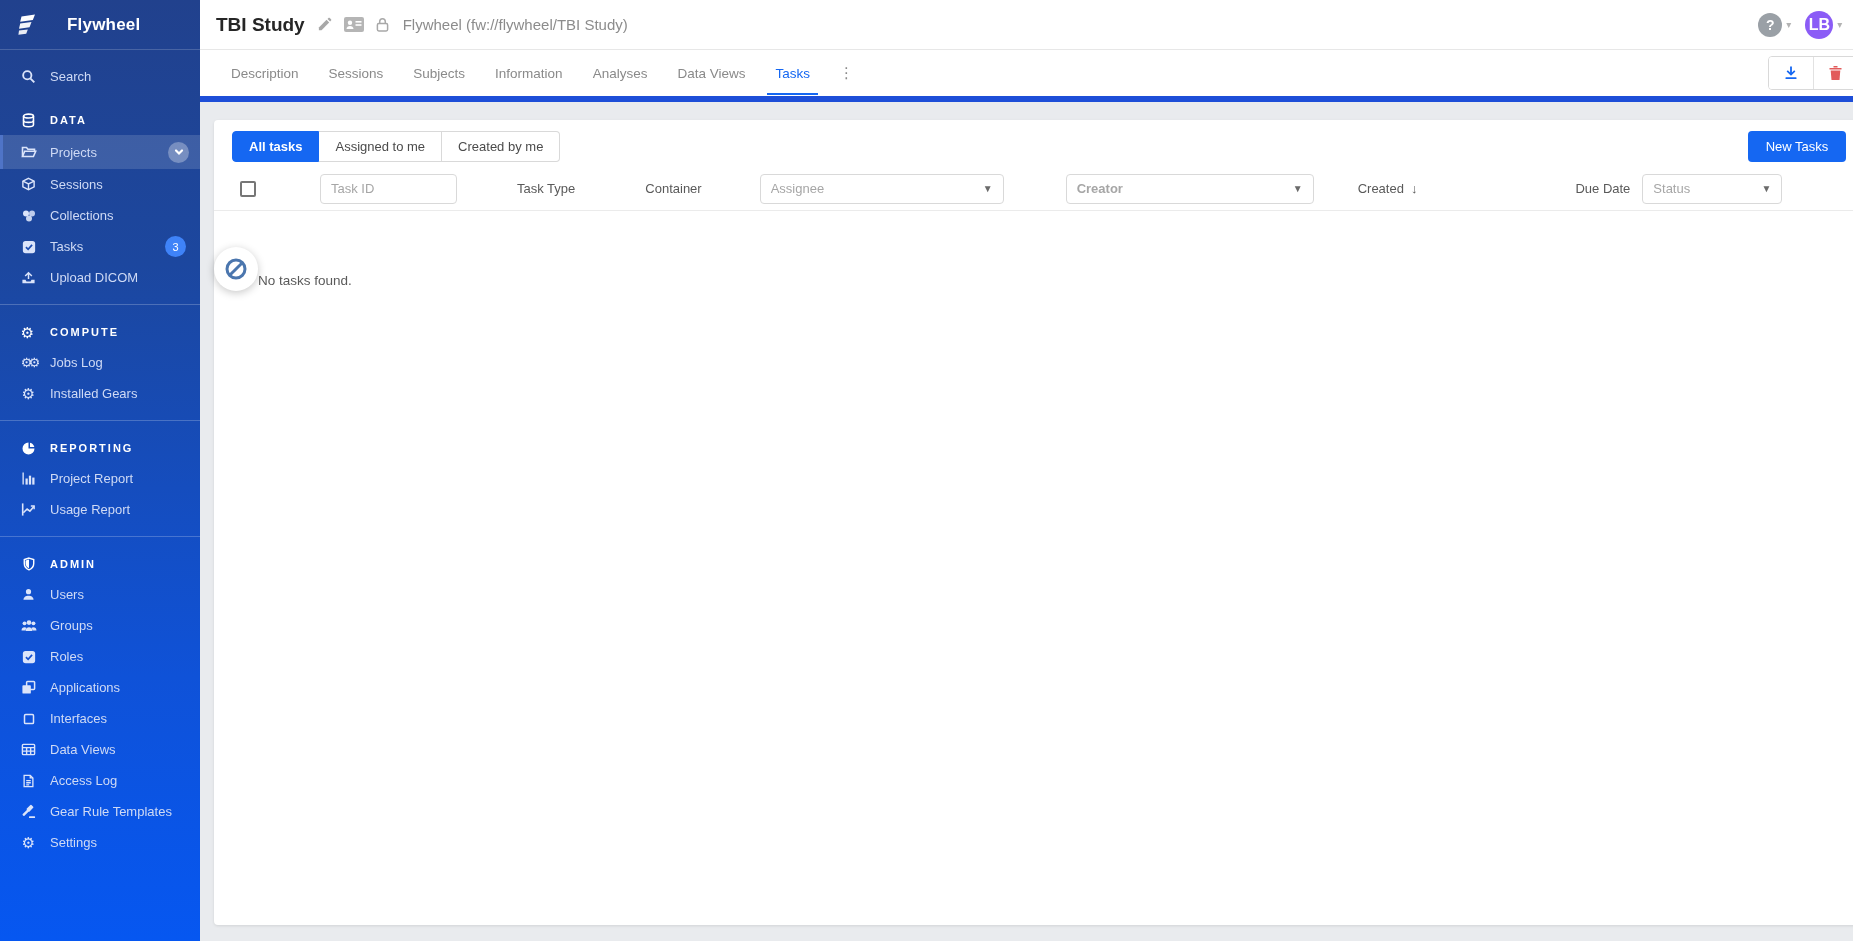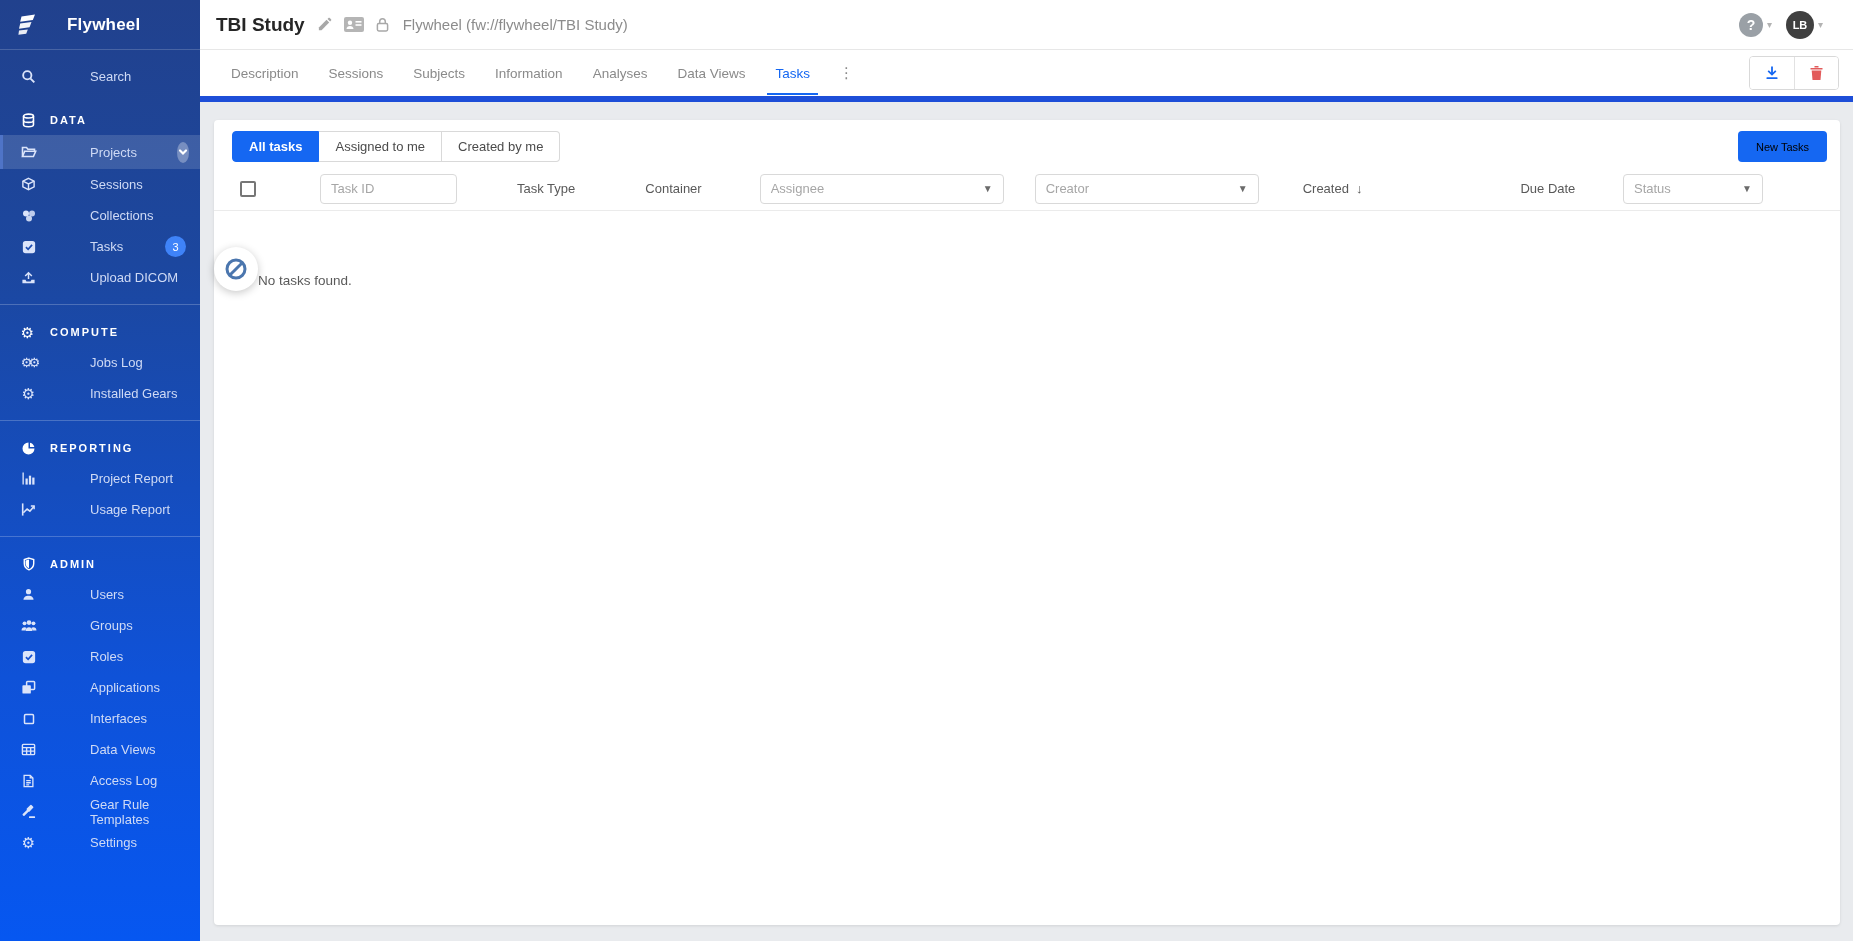--- a/index.html
+++ b/index.html
@@ -9,21 +9,21 @@
 
   
   .sidebar { width:200px; height:941px; flex:0 0 200px;
     background:linear-gradient(180deg,#21418d 0%,#1c479f 28%,#0f52d8 72%,#0657f1 100%);
     color:#cfdaf5; overflow:hidden; }
   .logo-row { display:flex; align-items:center; height:50px; padding-left:18px;
     border-bottom:1px solid rgba(255,255,255,.18);gap:20px; }
   .logo-mark { width:20px; height:22px; margin-right:9px; }
   .logo-text { color:#fff; font-size:17px; font-weight:bold; letter-spacing:.2px; }
   .nav-item { display:flex; align-items:center; height:31px; padding-left:20px;
-    font-size:13px; cursor:pointer; position:relative; color:#cfdaf5;gap:40px; }
+    font-size:13px; cursor:pointer; position:relative; color:#cfdaf5; }
   .nav-item .ic { width:17px; height:17px; margin-right:13px; display:flex;
     align-items:center; justify-content:center; color:#dbe4fa; flex:0 0 17px; }
   .nav-item.standalone { margin-top:9px; height:34px; }
   .nav-item.active { background:rgba(255,255,255,.14); height:34px; }
   .nav-item.active::before { content:""; position:absolute; left:0; top:0; bottom:0;
     width:3px; background:#4f74c7; }
   .section-title { display:flex; align-items:center; padding-left:20px; height:30px;
     margin-top:12px; color:#fff; font-size:11px; font-weight:bold; letter-spacing:2px; }
   .section-title .ic { width:17px; height:17px; margin-right:13px; display:flex;
     align-items:center; justify-content:center; color:#fff; }
@@ -42,22 +42,22 @@
   .topbar { height:50px; background:#fff; border-bottom:1px solid #e7e7e7;
     display:flex; align-items:center; padding:0 16px; }
   .page-title { font-size:19px; font-weight:bold; color:#262626; }
   .title-ic { color:#a8a8a8; margin-left:12px; display:flex; align-items:center; }
   .proj-path { margin-left:14px; font-size:15px; color:#8c8c8c; }
   .topbar-right { margin-left:auto; display:flex; align-items:center; }
   .help-circle { width:24px; height:24px; border-radius:50%; background:#9aa0a6;
     color:#fff; font-size:14px; font-weight:bold; display:flex; align-items:center;
     justify-content:center; }
   .caret { color:#b3b3b3; font-size:10px; margin:0 14px 0 4px; }
-  .avatar { width:28px; height:28px; border-radius:50%; background:#404040; color:#fff;
-    font-size:11px; font-weight:bold; display:flex; align-items:center; justify-content:center; }
+  .avatar { width:28px; height:28px; border-radius:50%; background:#8b5cf6; color:#fff;
+    font-size:16px; font-weight:bold; display:flex; align-items:center; justify-content:center; }
 
   .tabbar { height:52px; background:#fff; border-bottom:6px solid #1d4ed8;
     display:flex; align-items:center; padding:0 14px 0 16px; }
   .tab { position:relative; margin:0 15px; font-size:13.5px; color:#8a8a8a;
     height:52px; display:flex; align-items:center; cursor:pointer; }
   .tab.active { color:#1567f2; }
   .tab.active::after { content:""; position:absolute; left:-8px; right:-8px;
     bottom:4px; height:2.5px; background:#1567f2; }
   .kebab { margin:0 14px; color:#8a8a8a; font-size:15px; cursor:pointer; }
   .action-group { margin-left:auto; display:flex; border:1px solid #d9d9d9;
@@ -71,39 +71,39 @@
     box-shadow:0 1px 3px rgba(0,0,0,.1); position:relative; }
   .card-toolbar { display:flex; align-items:center; padding:11px 13px 0 18px; }
   .seg { display:flex; }
   .seg-btn { height:31px; padding:0 16px; font-size:13px; display:flex;
     align-items:center; background:#fff; border:1px solid #d9d9d9; color:#4b4b4b;
     cursor:pointer; border-left-width:0; }
   .seg-btn:first-child { border-left-width:1px; border-radius:4px 0 0 4px; }
   .seg-btn:last-child { border-radius:0 4px 4px 0; }
   .seg-btn.active { background:#1567f2; border-color:#1567f2; color:#fff; font-weight:bold; }
   .new-tasks-btn { margin-left:auto; height:31px; padding:0 18px; background:#1567f2;
-    color:#000000; font-size:11px; border:none; border-radius:4px; cursor:pointer; }
+    color:#ffffff; font-size:13px; border:none; border-radius:4px; cursor:pointer; }
 
   .filter-row { display:flex; align-items:center; height:44px; margin-top:5px;
     border-bottom:1px solid #ebebeb; font-size:13px; color:#595959;gap:12px; }
   .cb { width:16px; height:16px; border:2px solid #767676; border-radius:2px;
     margin-left:26px; background:#fff; cursor:pointer; }
   .txt-input { margin-left:52px; width:137px; height:30px; border:1px solid #d9d9d9;
     border-radius:4px; padding:0 10px; font-size:13px; color:#595959;
     font-family:"Liberation Sans","DejaVu Sans",sans-serif; }
   .txt-input::placeholder { color:#a6a6a6; }
   .col-label { white-space:nowrap; }
   .lbl-tasktype { margin-left:48px; }
   .lbl-container { margin-left:58px; }
   .select-box { height:30px; border:1px solid #d9d9d9; border-radius:4px;
     display:flex; align-items:center; padding:0 10px; color:#a6a6a6; cursor:pointer;
     background:#fff; }
   .select-box .sel-caret { margin-left:auto; color:#6b6b6b; font-size:10px; }
   .sel-assignee { margin-left:46px; width:244px; }
-  .sel-creator { margin-left:19px; width:224px; }
+  .sel-creator { margin-left:50px; width:248px;font-weight:bold; }
   .lbl-created { margin-left:32px; display:flex; align-items:center; cursor:pointer; }
   .sort-arrow { margin-left:7px; color:#595959; font-size:13px; }
   .lbl-duedate { margin-left:146px; }
   .sel-status { margin-left:auto; margin-right:77px; width:140px; }
 
   .empty-state { display:flex; flex-direction:row; align-items:center; margin-top:36px; }
   .empty-circle { width:44px; height:44px; border-radius:50%; background:#fff;
     box-shadow:0 2px 8px rgba(0,0,0,.22); display:flex; align-items:center;
     justify-content:center; }
   .empty-msg { margin-top:22px; font-size:13.5px; color:#5a5a5a; }

